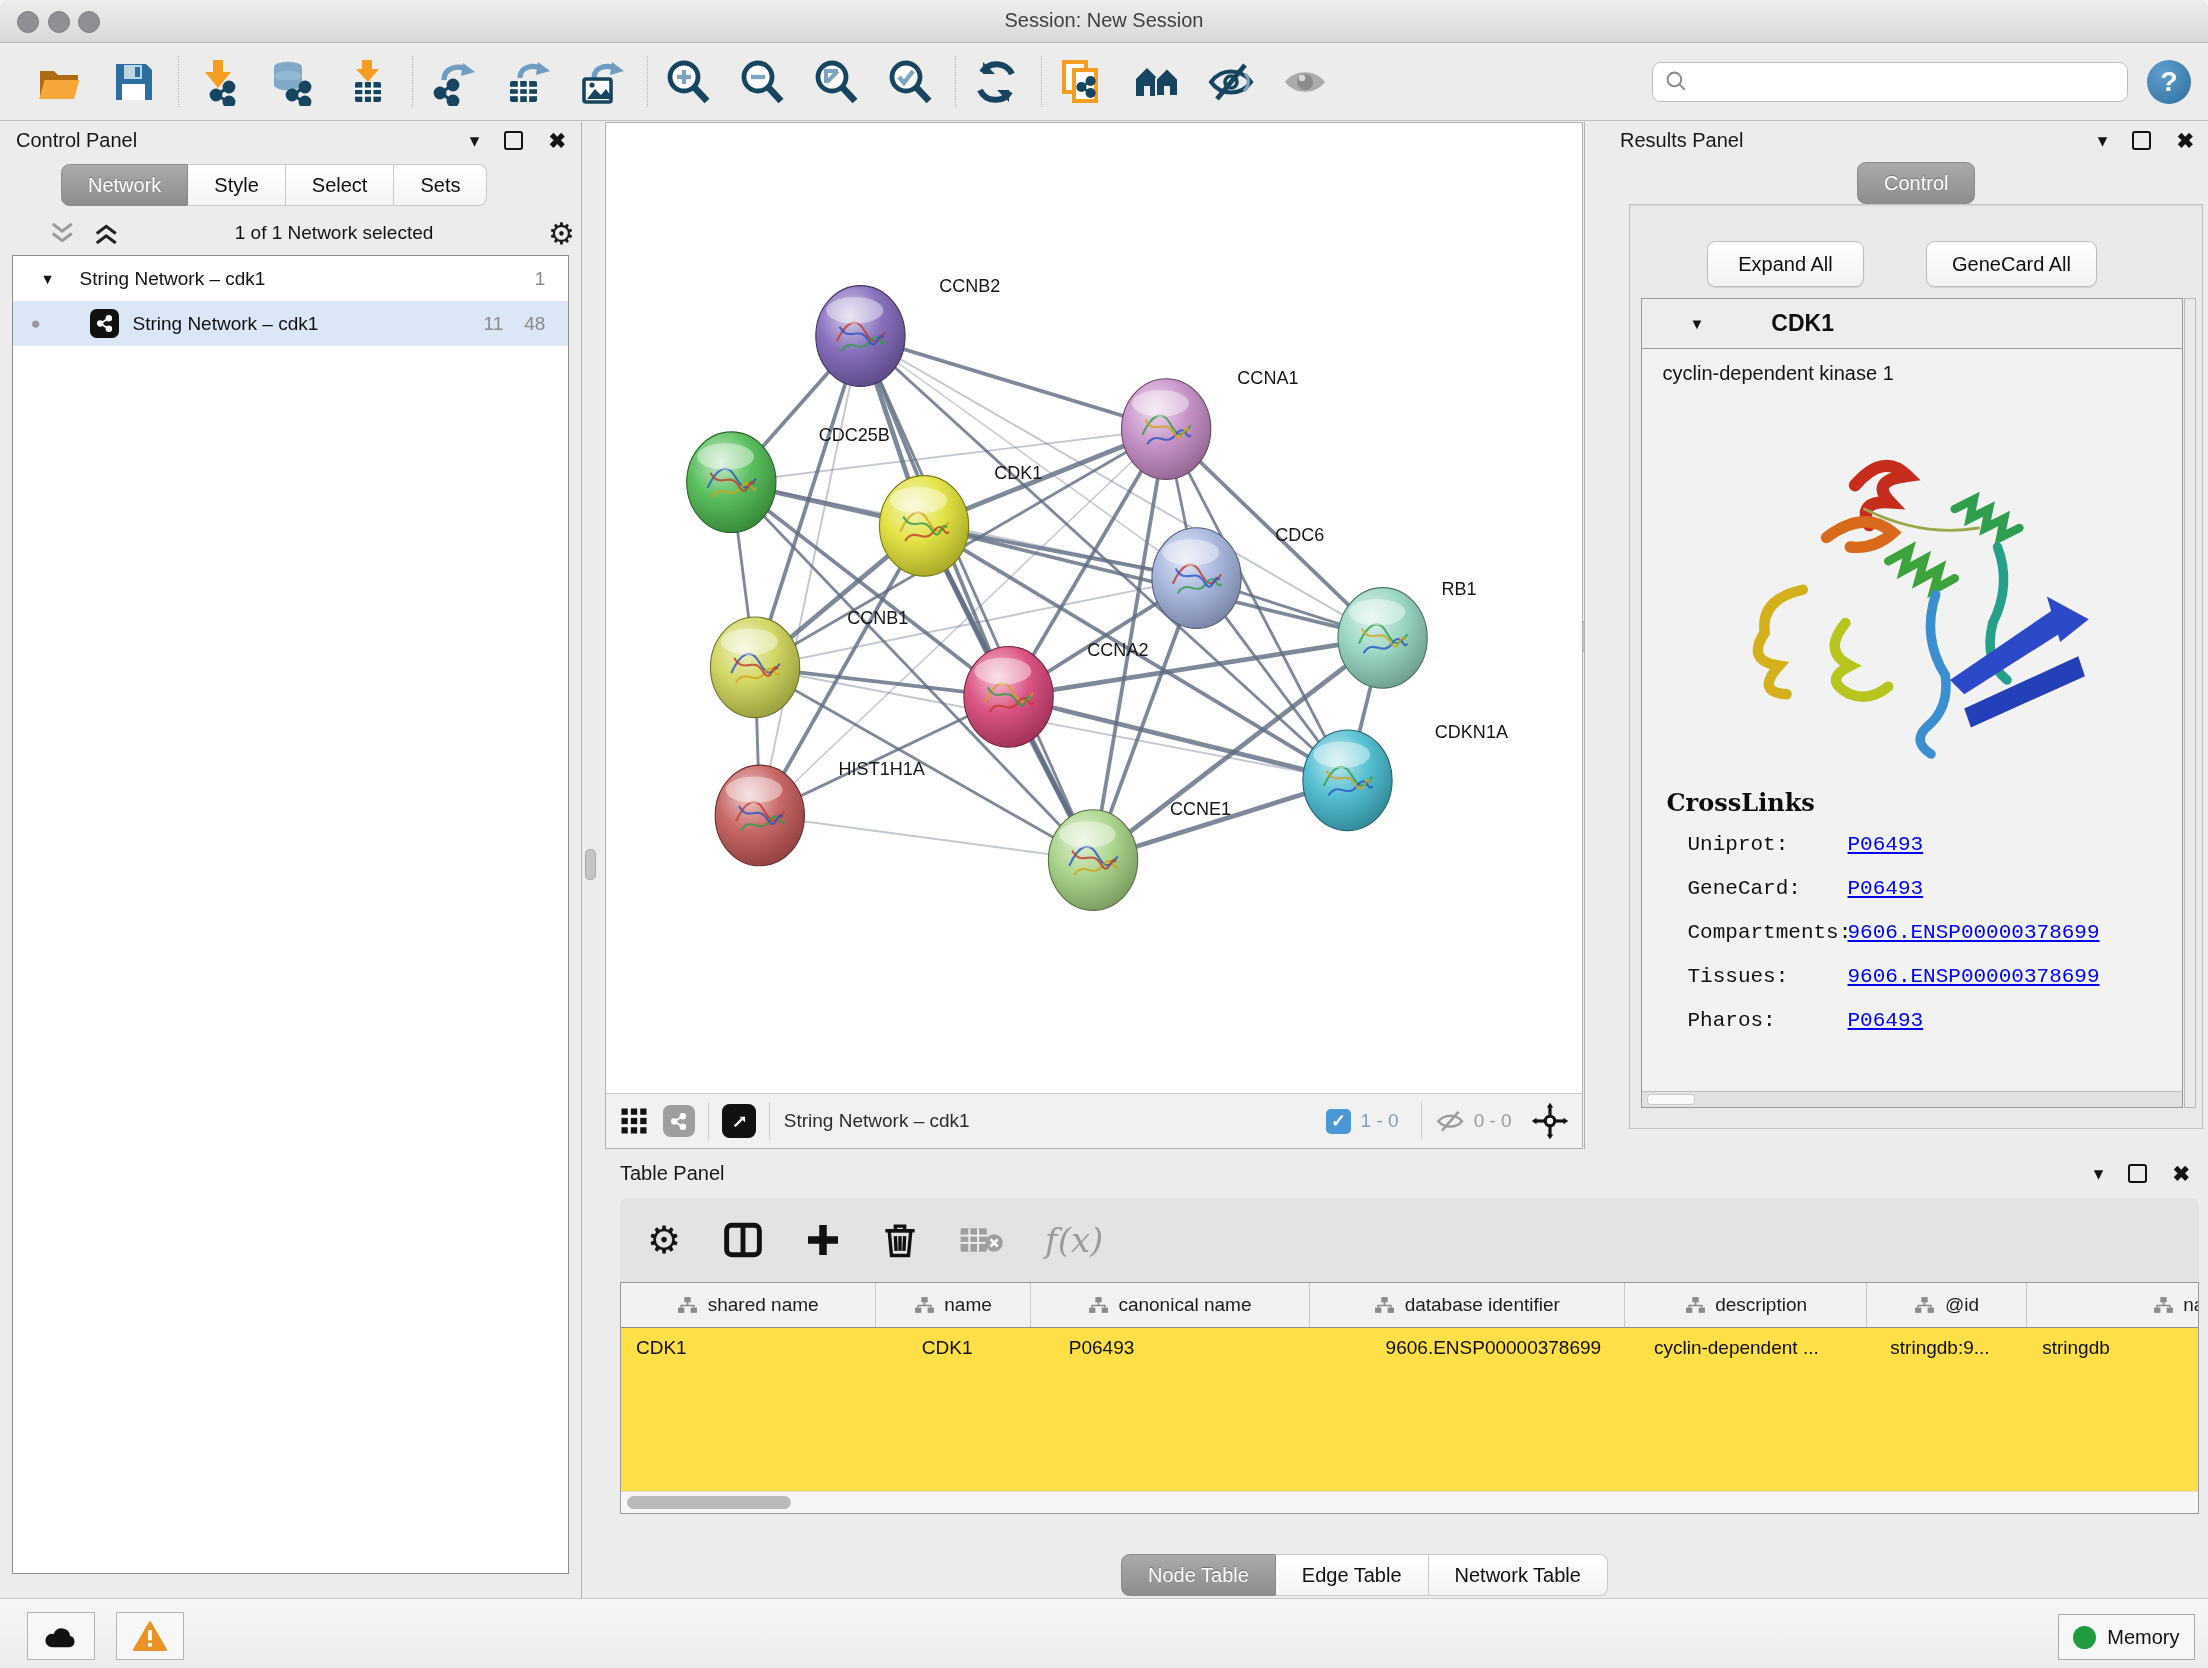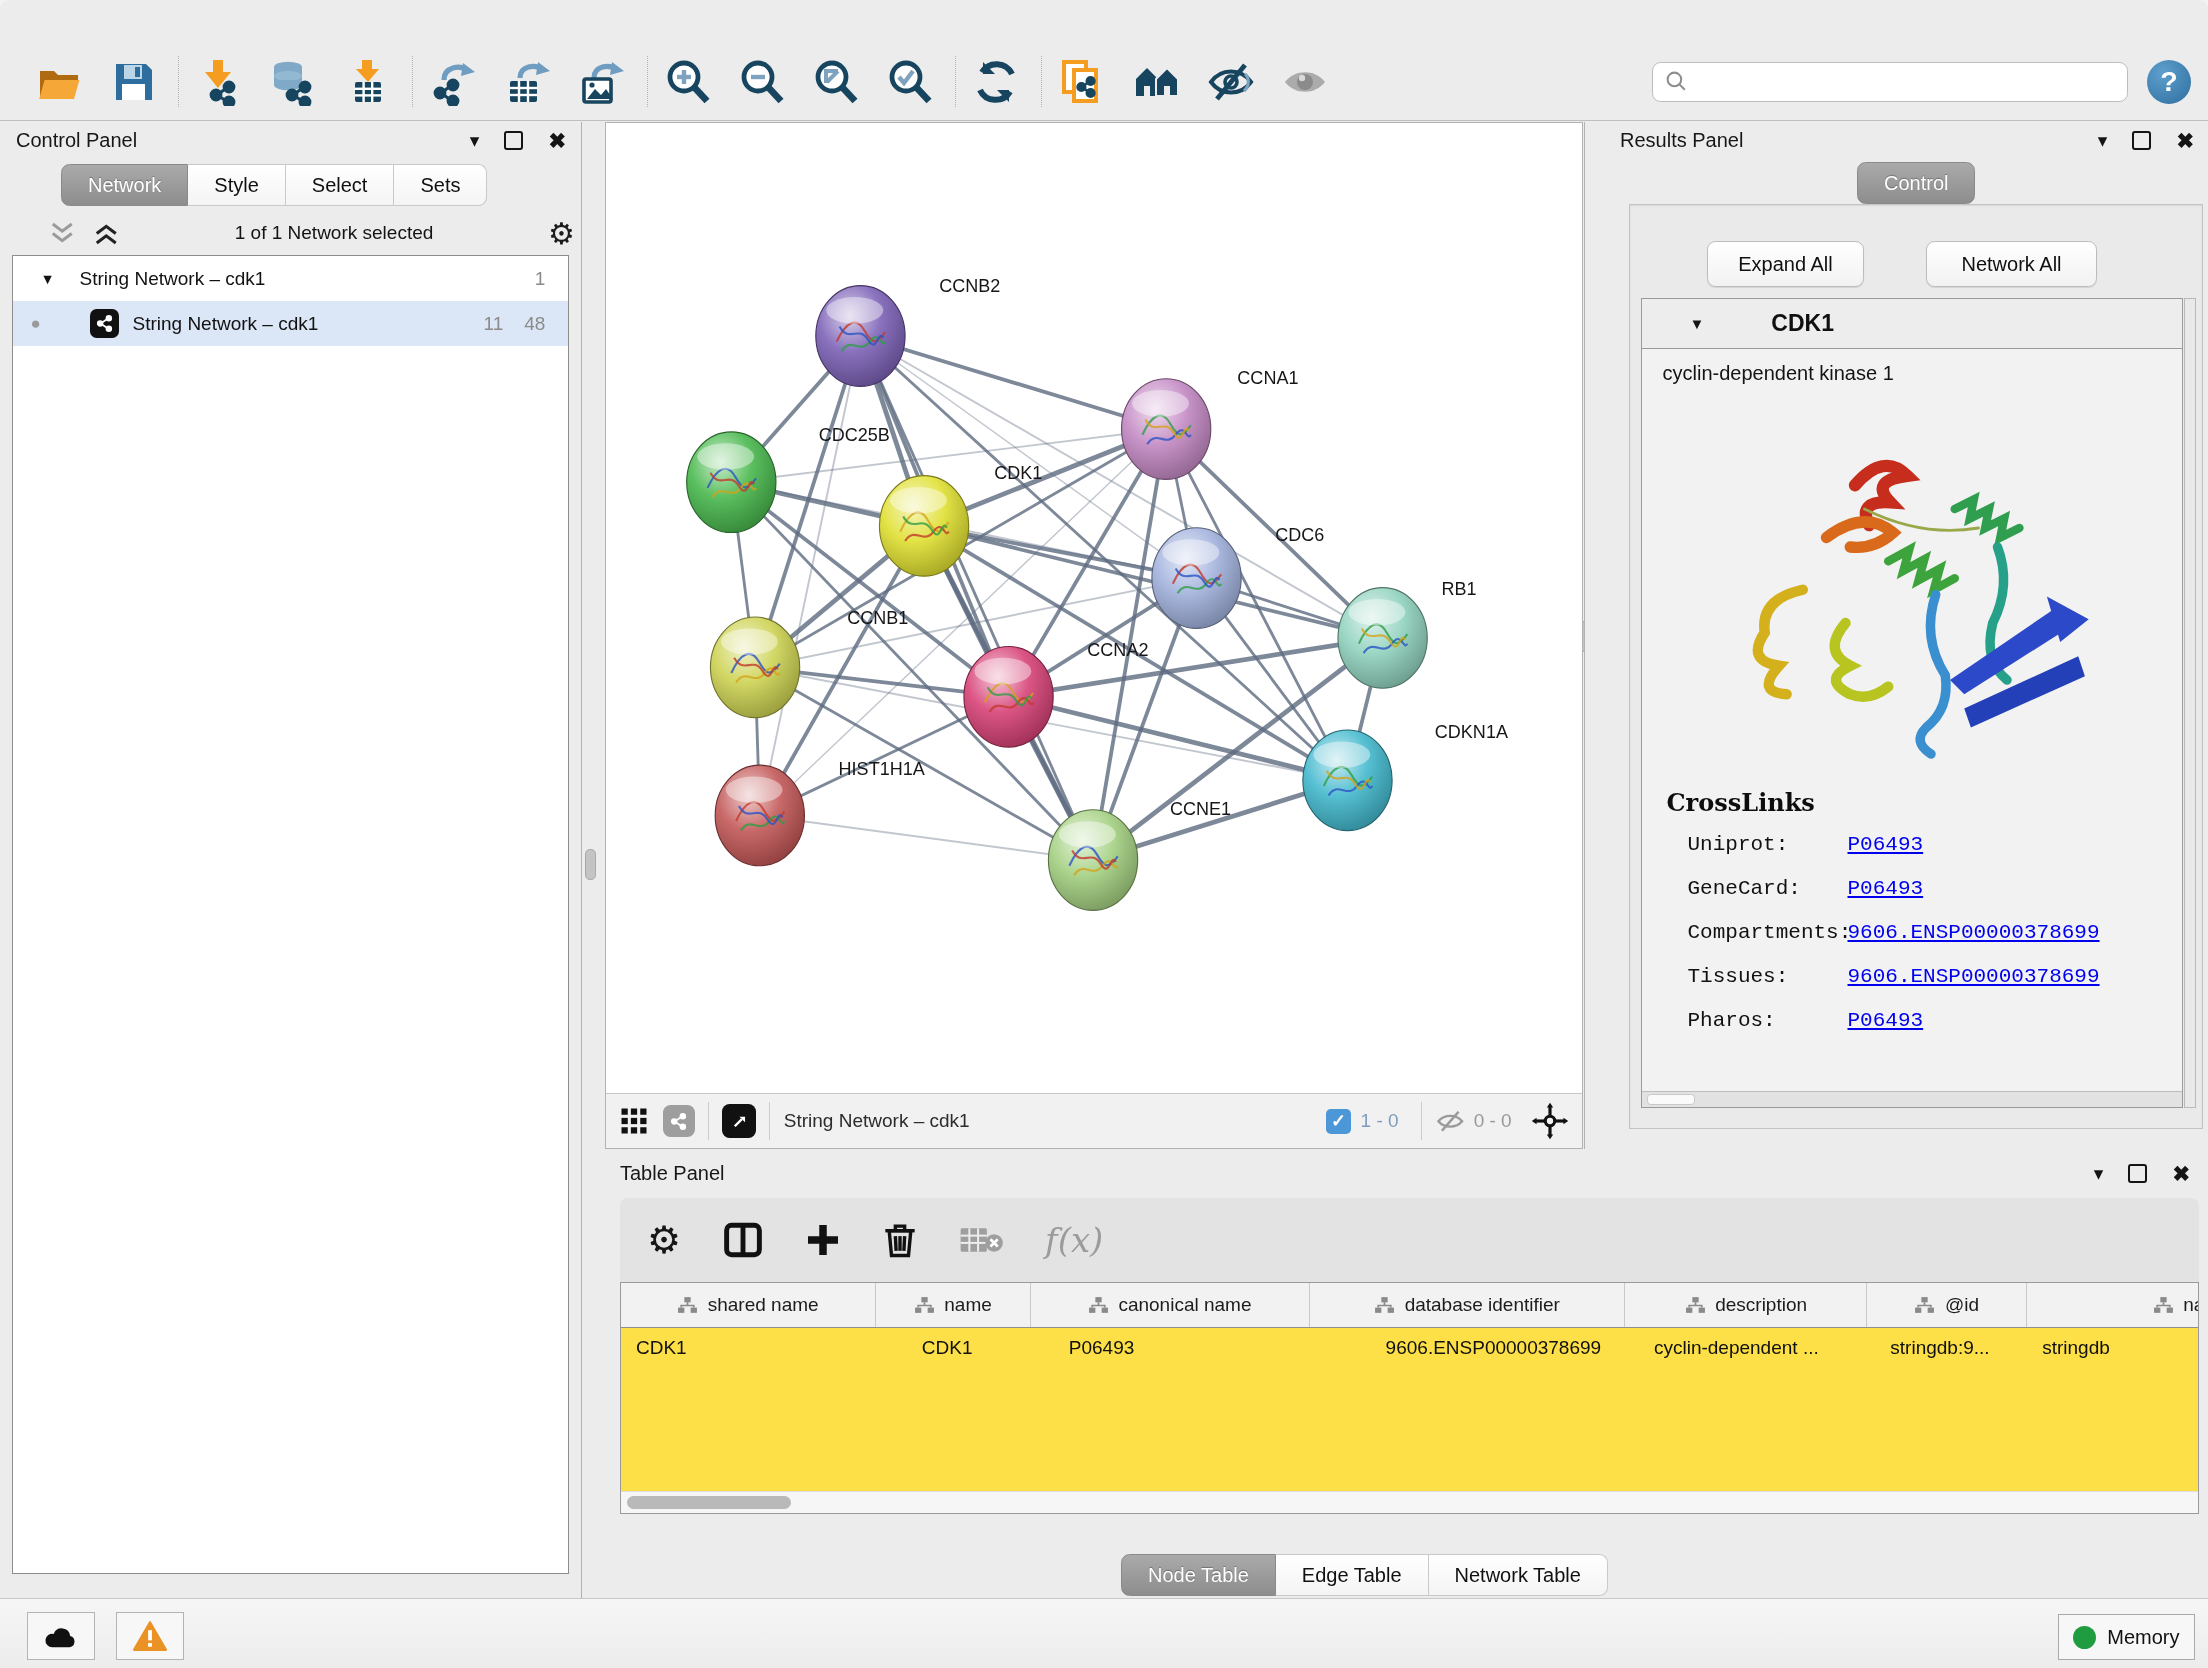--- a/index.html
+++ b/index.html
@@ -109,20 +109,26 @@
   .mem-btn{position:absolute;right:13.3px;top:15px;width:135px;height:44px;background:#f7f7f7;
     border:1px solid #a9a9a9;display:flex;align-items:center;justify-content:center;gap:11.4px;
     font-size:20px;color:#111;}
   .mem-dot{width:23px;height:23px;border-radius:50%;background:#1f9c40;}
 </style>
 </head>
 <body>
 
 <div class="window">
 
+  <div class="titlebar">
+    <div class="tl" style="left:17px"></div>
+    <div class="tl" style="left:48px"></div>
+    <div class="tl" style="left:78px"></div>
+    <div class="title-text">Session: New Session</div>
+  </div>
 
   <div class="toolbar">
     <div class="tbtn">
         <svg viewBox="0 0 24 24">
           <path d="M2 6.5h7l2 2h10v3H5.5L2 20z" fill="#b06a12"></path>
           <path d="M4.3 11h17.4L19 20.5H1.6z" fill="#f5a838"></path>
         </svg>
       </div>
     <div class="tbtn">
         <svg viewBox="0 0 24 24">
@@ -627,21 +633,21 @@
     <div class="tabbar abs" style="left:272px;top:40px">
       <div class="tab active single">
           <span>Control</span>
         </div>
     </div>
     <div class="res-outer">
       <div class="btn abs" style="left:77px;top:36px;width:155px;height:44px">
           <span>Expand All</span>
         </div>
       <div class="btn abs" style="left:296px;top:36px;width:169px;height:44px">
-          <span>Network All</span>
+          <span>GeneCard All</span>
         </div>
       <div class="res-card">
         <div class="res-card-hd">
           <span style="font-size:15px;color:#141414">▼</span>
           <span style="font-size:23px;font-weight:bold;color:#101010">CDK1</span>
         </div>
         <div style="padding:13.3px 0 0 21px;font-size:20px;color:#141414">cyclin-dependent kinase 1</div>
 
         <svg width="418" height="380" viewBox="0 0 420 400" style="display:block;margin:9.5px auto 0">
           <g fill="none" stroke-linecap="round">

